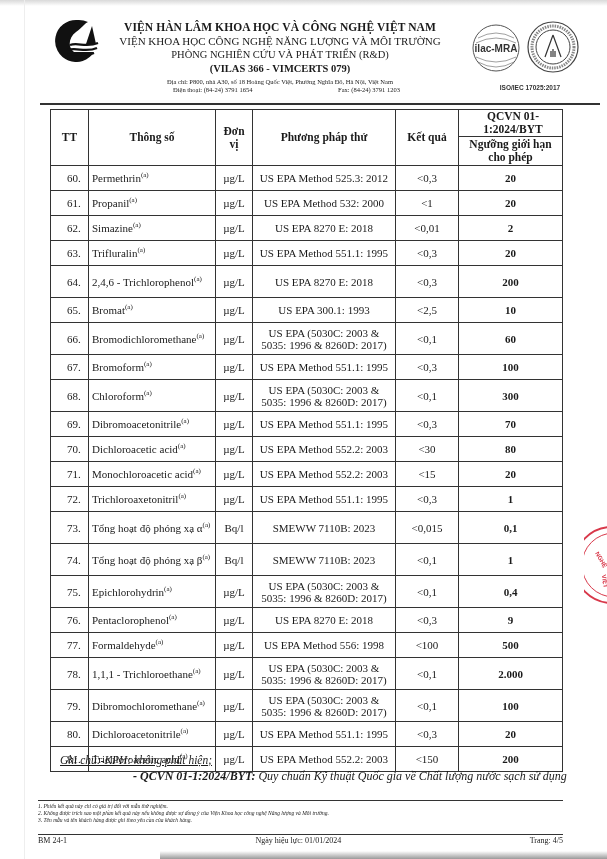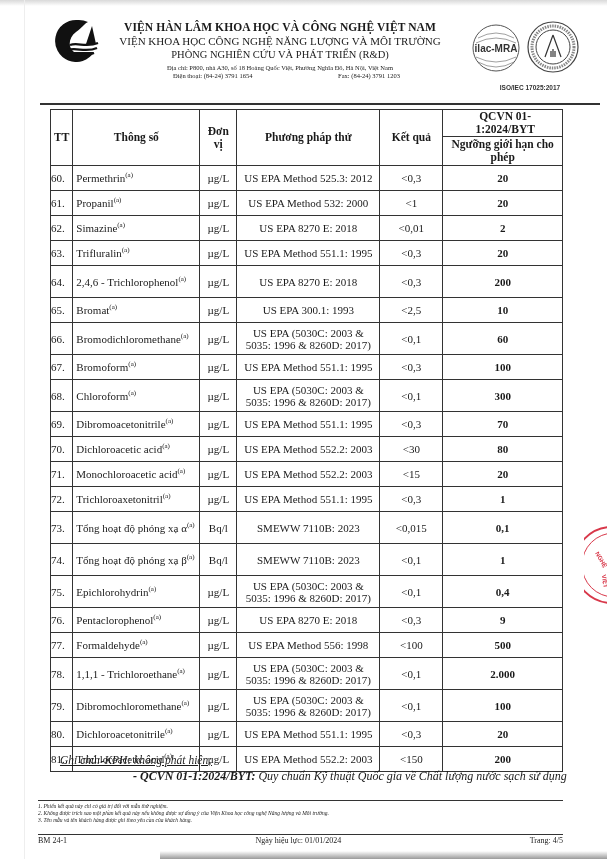--- a/index.html
+++ b/index.html
@@ -15,21 +15,21 @@
   .addr { font-size:6.5px; line-height:8px; margin-top:2px; }
   .phone { font-size:6.5px; line-height:8px; display:flex; justify-content:space-between; padding:0 55px 0 68px; }
   .ilac { position:absolute; left:472px; top:24px; width:48px; height:48px; }
   .boa { position:absolute; left:527px; top:21px; width:52px; height:52px; }
   .iso { position:absolute; left:470px; top:84px; width:120px; font-family:"Liberation Sans", sans-serif; font-size:6.5px; font-weight:bold; color:#333; text-align:center; }
   .hr-top { position:absolute; left:40px; top:103px; width:560px; height:2px; background:#333; }
   table { position:absolute; left:50px; top:109px; width:513px; border-collapse:collapse; font-size:11px; }
   td, th { border:1px solid #333; padding:0 3px; }
   th { font-weight:bold; font-size:11.5px; line-height:13px; }
   td { line-height:12px; height:24px; }
-  td.tt { width:18px; text-align:left; padding-left:0; }
+  td.tt { width:18px; text-align:left; padding-left:16px; }
   td.name { width:120px; }
   td.unit { width:30px; text-align:center; }
   td.method { width:136px; text-align:center; }
   td.result { width:56px; text-align:center; }
   td.limit { text-align:center; font-weight:bold; }
   td.two { height:31px; }
   sup { font-size:7px; line-height:0; }
   .note1 { position:absolute; left:60px; top:754px; font-style:italic; font-size:11.5px;text-decoration:underline; }
   .note2 { position:absolute; left:93px; top:769px; font-style:italic; font-size:12px;margin-left:40px; }
   .note2 b { font-weight:bold; }
@@ -51,20 +51,21 @@
   <path d="M38 8 L42 26 L32 26 Z" fill="#111"></path>
   <path d="M16 27 C24 24 32 30 44 25" stroke="#111" stroke-width="2.2" fill="none"></path>
   <path d="M14 32 C22 29 32 35 43 30" stroke="#111" stroke-width="2.2" fill="none"></path>
   <path d="M14 37 C22 34 30 40 40 35" stroke="#111" stroke-width="2.2" fill="none"></path>
 </svg>
 
 <div class="header">
   <div class="h1">VIỆN HÀN LÂM KHOA HỌC VÀ CÔNG NGHỆ VIỆT NAM</div>
   <div class="h2">VIỆN KHOA HỌC CÔNG NGHỆ NĂNG LƯỢNG VÀ MÔI TRƯỜNG</div>
   <div class="h3">PHÒNG NGHIÊN CỨU VÀ PHÁT TRIỂN (R&amp;D)</div>
+  <div class="h4">(VILAS 366 - VIMCERTS 079)</div>
   <div class="addr">Địa chỉ: P800, nhà A30, số 18 Hoàng Quốc Việt, Phường Nghĩa Đô, Hà Nội, Việt Nam</div>
   <div class="phone">
     <span>Điện thoại: (84-24) 3791 1654</span>
     <span>Fax: (84-24) 3791 1203</span>
   </div>
 </div>
 
 <svg class="ilac" viewBox="0 0 48 48">
   <circle cx="24" cy="24" r="23" fill="none" stroke="#555" stroke-width="1"></circle>
   <path d="M6 14 Q24 4 42 14 M4 19 Q24 9 44 19 M4 33 Q24 43 44 33 M6 38 Q24 48 42 38" stroke="#777" stroke-width="0.7" fill="none"></path>

